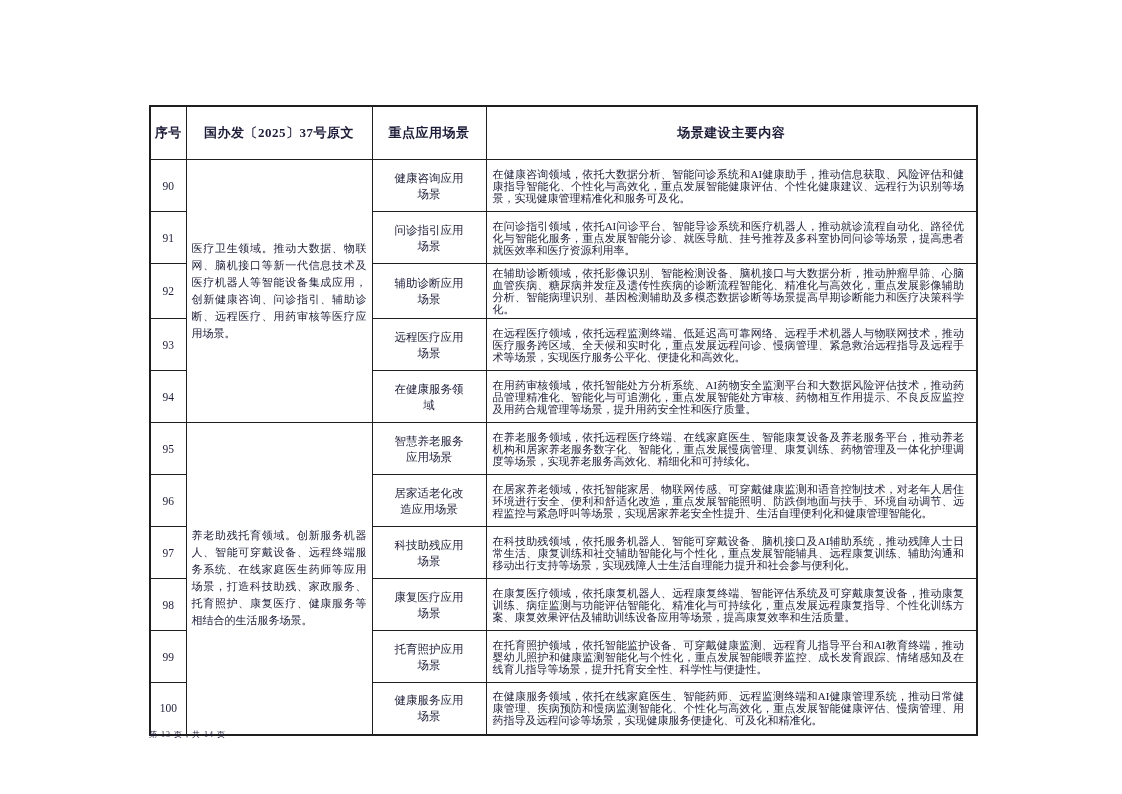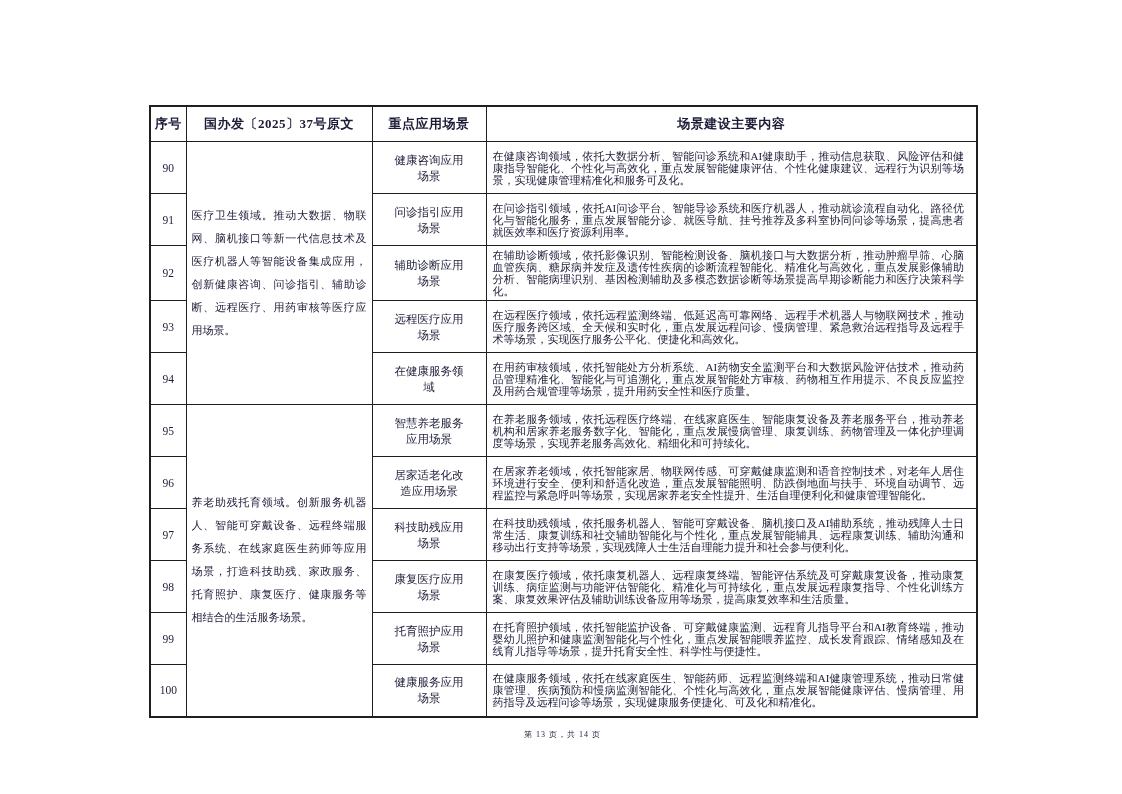--- a/index.html
+++ b/index.html
@@ -35,32 +35,32 @@
     overflow: hidden;
   }
   table.doc-table {
     border: 2px solid #1f1f1f;
   }
   th.hdr {
     font-size: 13px;
     font-weight: bold;
     height: 30px;
     text-align: center;
-    padding: 2px 3px;
+    padding: 11px 3px;
     letter-spacing: 0.5px;
   }
   td.c-no {
     text-align: center;
     font-size: 11.5px;
     padding: 2px;
     margin-left: 11px;
   }
   td.c-src {
     font-size: 11px;
-    line-height: 23px;
+    line-height: 17px;
     text-align: justify;
     text-justify: inter-character;
     padding: 3px 5px;
     line-break: anywhere;
     word-break: break-all;
   }
   td.c-scn {
     text-align: center;
     font-size: 11.5px;
     line-height: 16px;
@@ -77,21 +77,20 @@
     word-break: break-all;
   }
   tbody tr.data-row {
     height: 52px;
   }
   .page-footer {
     position: absolute;
     left: 149px;
     top: 729px;
     width: 827px;
-    text-align: center;
     font-size: 8px;
     letter-spacing: 1px;
     color: #1c1c38;
   }
 </style>
 </head>
 <body>
 
 <div class="page">
 

